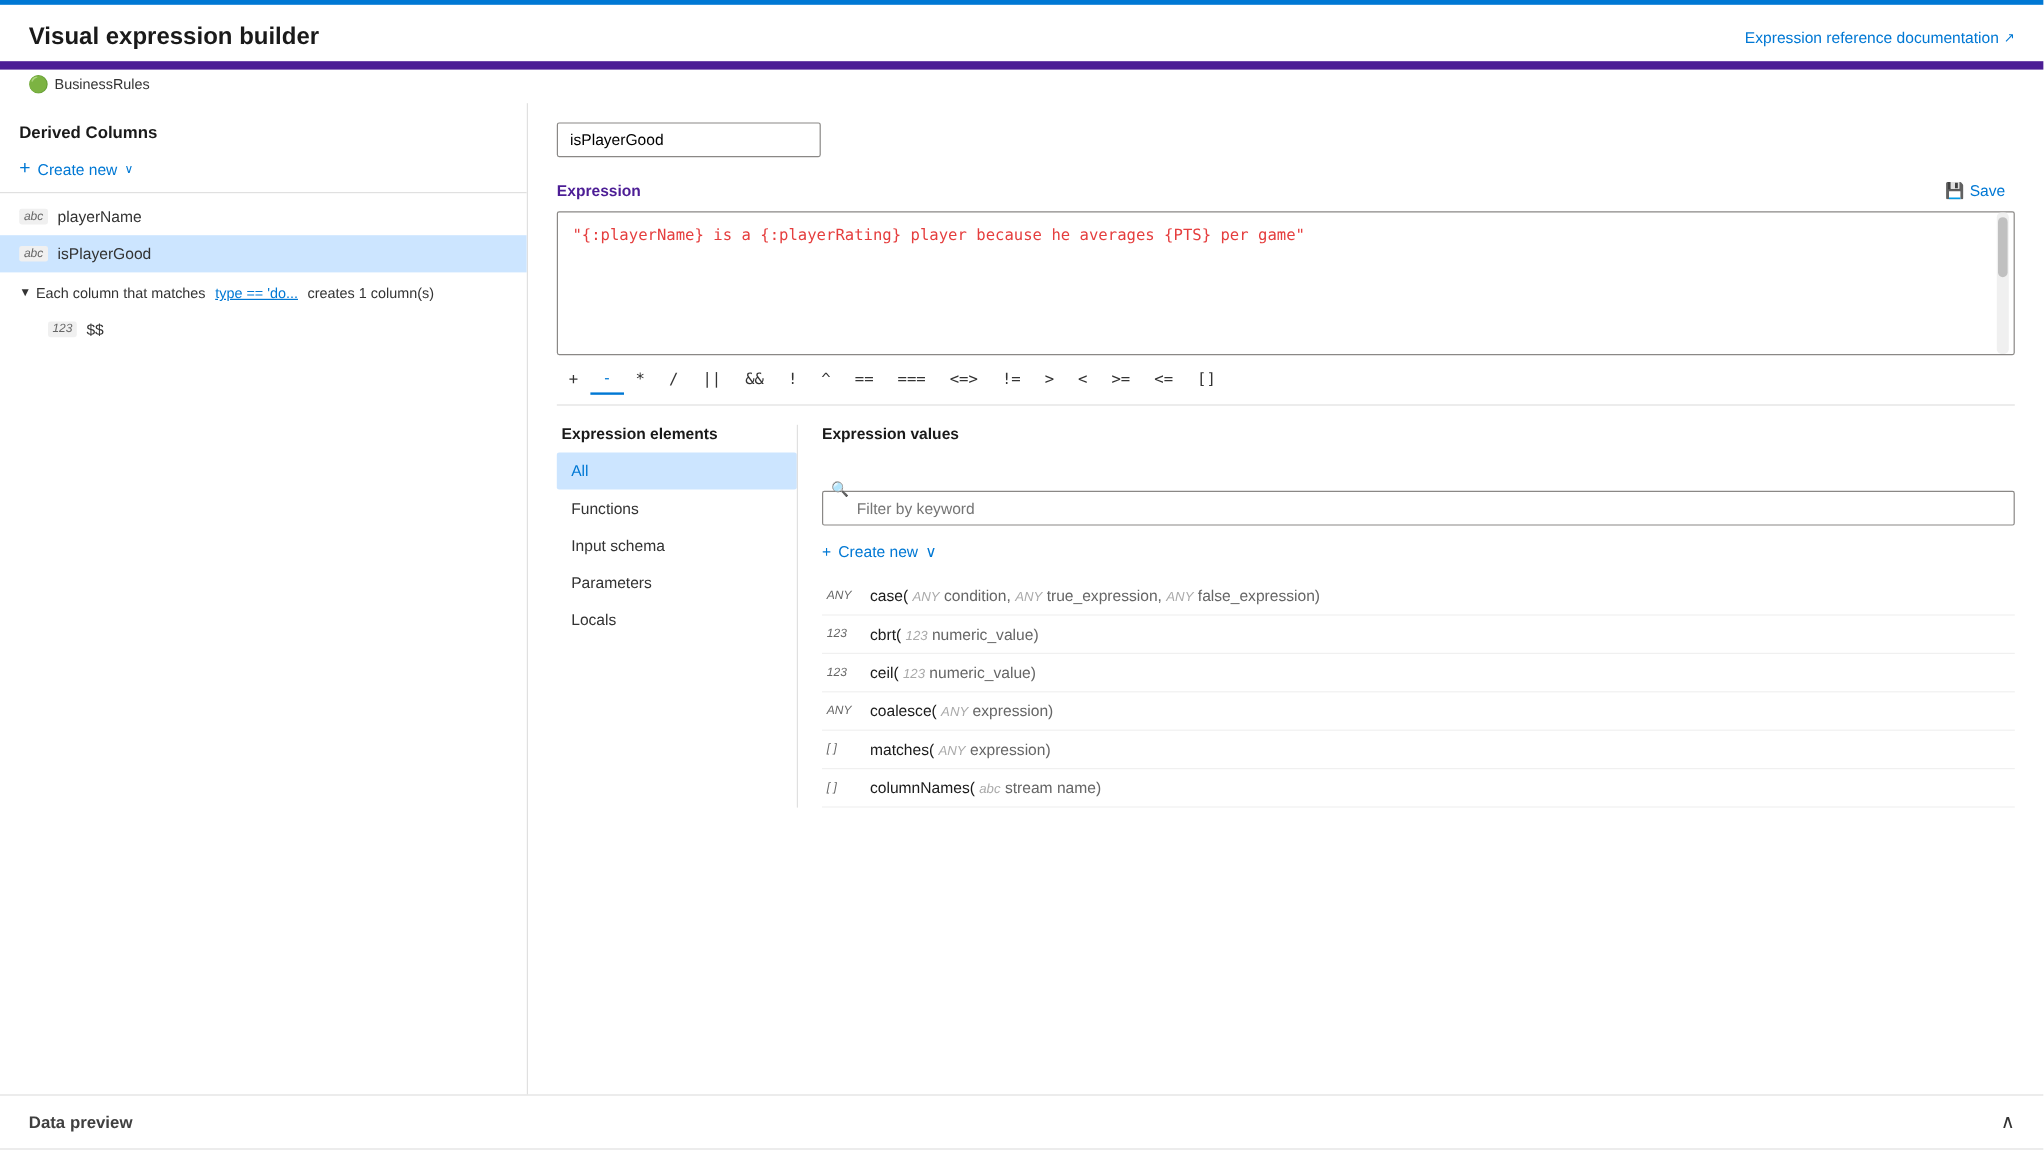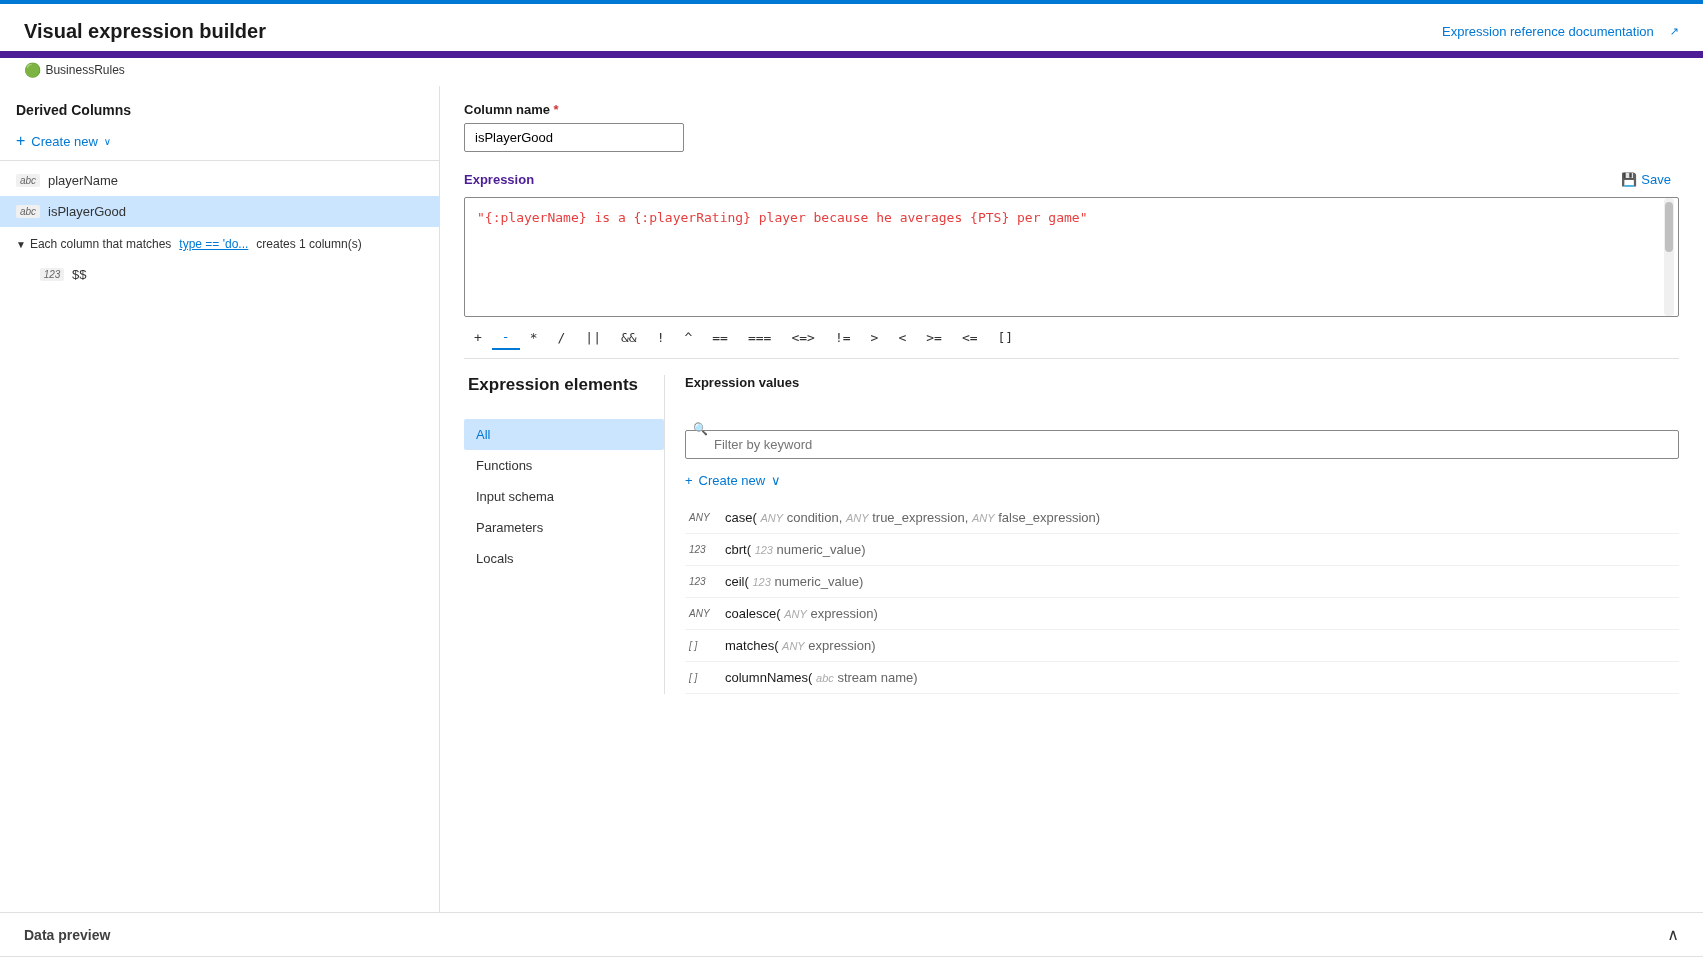--- a/index.html
+++ b/index.html
@@ -1,21 +1,21 @@
 <!DOCTYPE html>
 <html><head>
   <meta charset="utf-8">
   <style>
     * { box-sizing: border-box; margin: 0; padding: 0; }
     body { font-family: 'Segoe UI', Arial, sans-serif; font-size: 13px; color: #333; background: #fff; height: 966px; overflow: hidden; }
 
     .top-bar { background: #0078d4; height: 4px; width: 100%; }
 
     .header { display: flex; justify-content: space-between; align-items: center; padding: 16px 24px 8px 24px; border-bottom: 7px solid #4c1d95; }
-    .header-link { color: #0078d4; font-size: 13px; cursor: pointer; text-decoration: none; display: flex; align-items: center; gap: 16px; }
+    .header-link { color: #0078d4; font-size: 13px; cursor: pointer; text-decoration: none; display: flex; align-items: center; gap: 4px; }
 
     .breadcrumb { display: flex; align-items: center; gap: 4px; padding: 4px 24px 8px 24px; font-size: 12px; }
 
     .main-layout { display: flex; height: calc(966px - 140px); }
 
     
     .sidebar { width: 440px; border-right: 1px solid #e0e0e0; padding: 16px 0; overflow-y: auto; flex-shrink: 0; }
     .sidebar-section-title { font-size: 14px; font-weight: 600; padding: 0 16px 8px 16px; color: #1a1a1a; }
     .create-new-btn { display: flex; align-items: center; gap: 6px; padding: 6px 16px; color: #0078d4; cursor: pointer; font-size: 13px; }
     .create-new-btn .plus { font-size: 16px; font-weight: 300; }
@@ -48,21 +48,21 @@
 
     
     .operators-bar { display: flex; align-items: center; gap: 0; padding: 8px 0; border-bottom: 1px solid #e0e0e0; flex-wrap: wrap; }
     .op-btn { padding: 4px 10px; cursor: pointer; font-size: 13px; color: #333; border: none; background: none; font-family: 'Consolas', monospace; }
     .op-btn.active-op { border-bottom: 2px solid #0078d4; color: #0078d4; }
 
     
     .expr-bottom { display: flex; margin-top: 16px; gap: 0; }
 
     .expr-elements { width: 200px; flex-shrink: 0; }
-    .expr-elements-title { font-size: 17px; font-weight: 600; color: #1a1a1a; margin-bottom: 24px; padding-left: 4px; }
+    .expr-elements-title { font-size: 13px; font-weight: 600; color: #1a1a1a; margin-bottom: 8px; padding-left: 4px; }
     .expr-elem-item { padding: 8px 12px; cursor: pointer; font-size: 13px; color: #333; border-radius: 2px; }
     .expr-elem-item.active { background: #cce5ff; color: #0078d4; }
 
     .expr-values { flex: 1; border-left: 1px solid #e0e0e0; padding-left: 20px; }
     .expr-values-title { font-size: 13px; font-weight: 600; color: #1a1a1a; margin-bottom: 8px; }
     .filter-input-wrap { position: relative; margin-bottom: 10px; }
     .filter-input { width: 100%; padding: 6px 10px 6px 28px; border: 1px solid #8a8886; border-radius: 2px; font-size: 13px; outline: none; margin-top: 32px; }
     .filter-icon { position: absolute; left: 8px; top: 50%; transform: translateY(-50%); color: #666; font-size: 12px; }
 
     .create-new-val-btn { display: flex; align-items: center; gap: 6px; color: #0078d4; cursor: pointer; font-size: 13px; padding: 4px 0; margin-bottom: 10px; }
@@ -141,24 +141,20 @@
 
     <div class="dollar-item">
       <span class="num-badge">123</span>
       <span>$$</span>
     </div>
   </div>
 
   <div class="right-panel">
 
     
-    <div class="field-label">
-      <span>Column name</span>
-      <span class="required-star"> *</span>
-    </div>
     <input type="text" class="column-name-input" value="isPlayerGood" style="">
 
     
     <div class="expression-section">
       <div class="expression-header">
         <div class="expression-label">Expression</div>
         <button class="save-expr-btn">
           <span>💾</span>
           <span>Save</span>
         </button>

